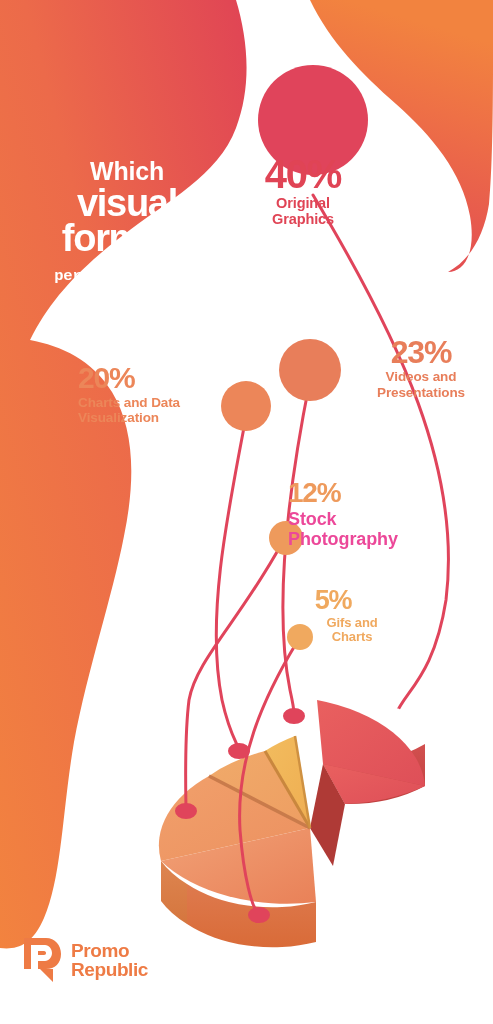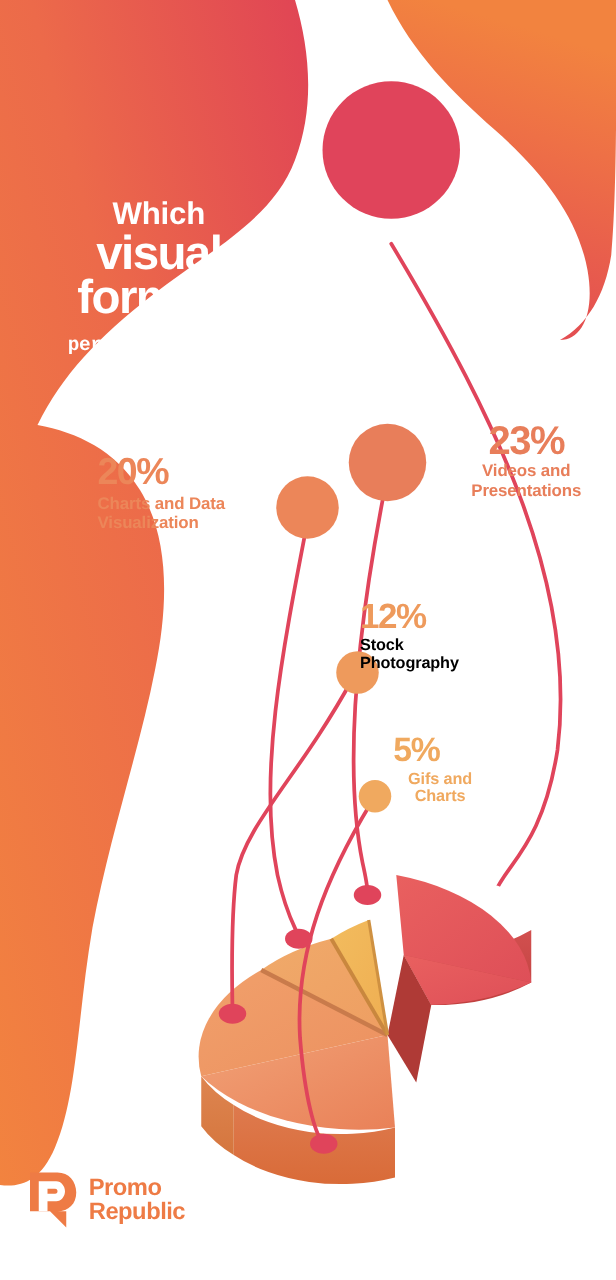--- a/index.html
+++ b/index.html
@@ -57,21 +57,21 @@
   #stat-23 { left:352px; top:337px; width:138px; text-align:center; }
   #stat-23 .pct { font-size:32px; color:#E87E5A; }
   #stat-23 .lbl { font-size:13.5px; color:#E87E5A; }
 
   #stat-20 { left:78px; top:364px; width:134px; }
   #stat-20 .pct { font-size:30px; color:#EC8659; }
   #stat-20 .lbl { font-size:13.5px; color:#EC8659; }
 
   #stat-12 { left:288px; top:480px; width:130px; }
   #stat-12 .pct { font-size:28px; color:#EE9A5C; }
-  #stat-12 .lbl { font-size:13px; color:#000000; }
+  #stat-12 .lbl { font-size:18px; color:#ec4899; }
 
   #stat-5 { left:285px; top:588px; width:96px; text-align:center; }
   #stat-5 .pct { font-size:27px; color:#F0A95F; }
   #stat-5 .lbl { font-size:13px; color:#F0A95F;padding-left:38px; }
 
   
   #logo { left:20px; top:936px; display:flex; align-items:center; gap:9px; }
   #logo .mark { width:42px; height:48px; flex:0 0 auto; }
   #logo .word {
     font-size:19px; font-weight:bold; color:#EE7B45;
@@ -191,20 +191,27 @@
     <div class="l1">Which</div>
     <div class="l2">visual</div>
     <div class="l3">formats</div>
     <div class="sub">
       <div>perform best and</div>
       <div>drive the most</div>
       <div>engagement?</div>
     </div>
   </div>
 
+  <div class="stat" id="stat-40">
+    <div class="pct">40%</div>
+    <div class="lbl">
+      <div>Original</div>
+      <div>Graphics</div>
+    </div>
+  </div>
 
   <div class="stat" id="stat-23">
     <div class="pct">23%</div>
     <div class="lbl">
       <div>Videos and</div>
       <div>Presentations</div>
     </div>
   </div>
 
   <div class="stat" id="stat-20">

